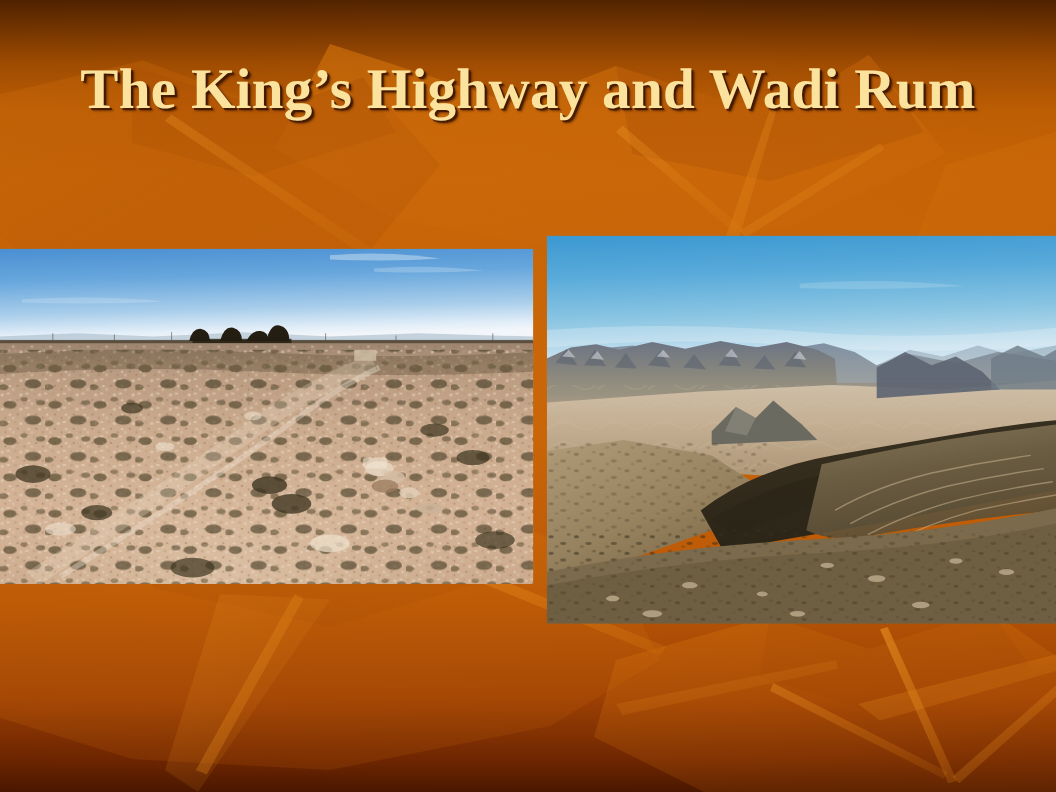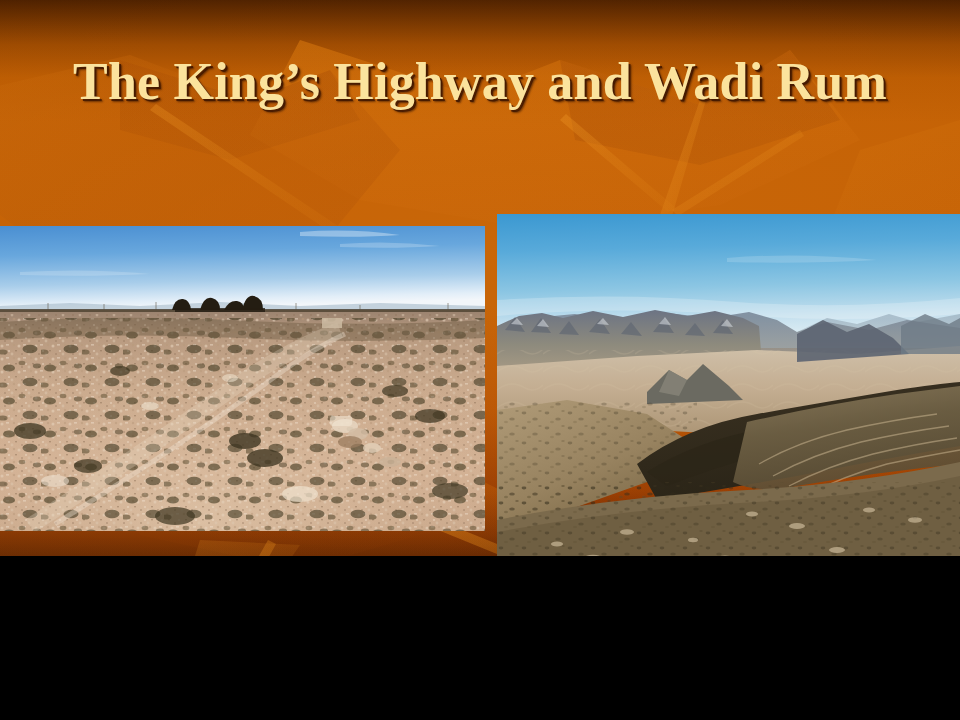--- a/index.html
+++ b/index.html
@@ -3,21 +3,21 @@
 <meta charset="utf-8">
 <style>
   html, body {
     margin: 0;
     padding: 0;
     background: #000;
   }
   #slide {
     position: relative;
     width: 960px;
-    height: 556px;
+    height: 720px;
     overflow: hidden;
     font-family: "Liberation Serif", serif;
     background: #be185d;
   }
 
   
   .bg-base {
     position: absolute;
     inset: 0;
     background:

